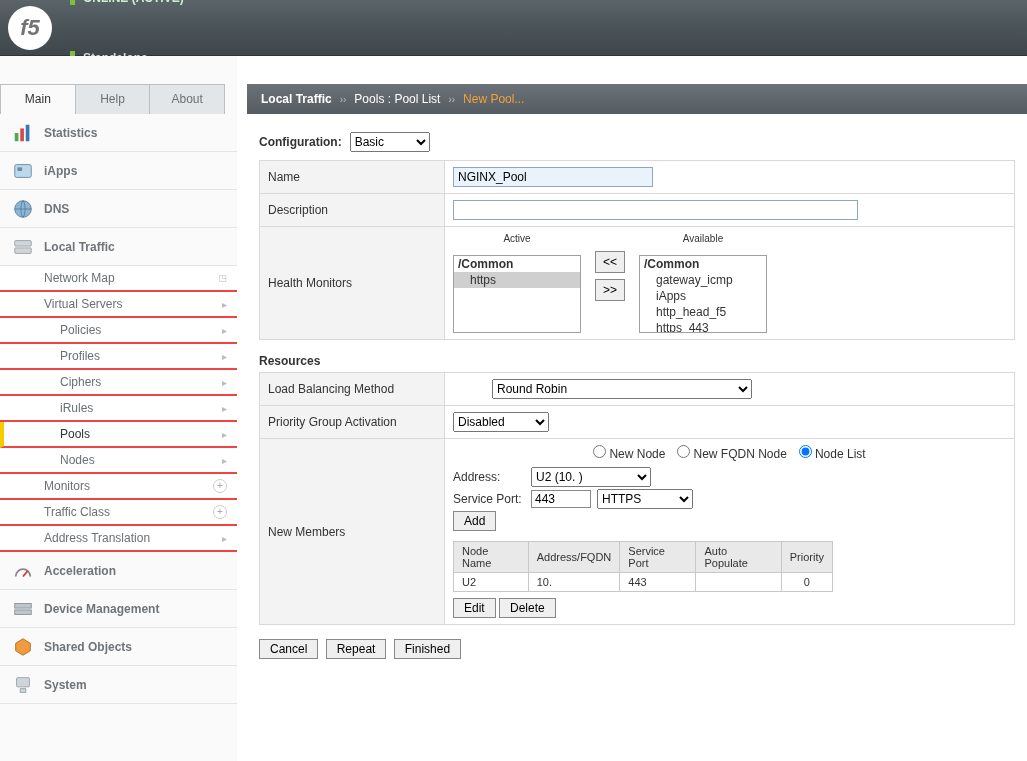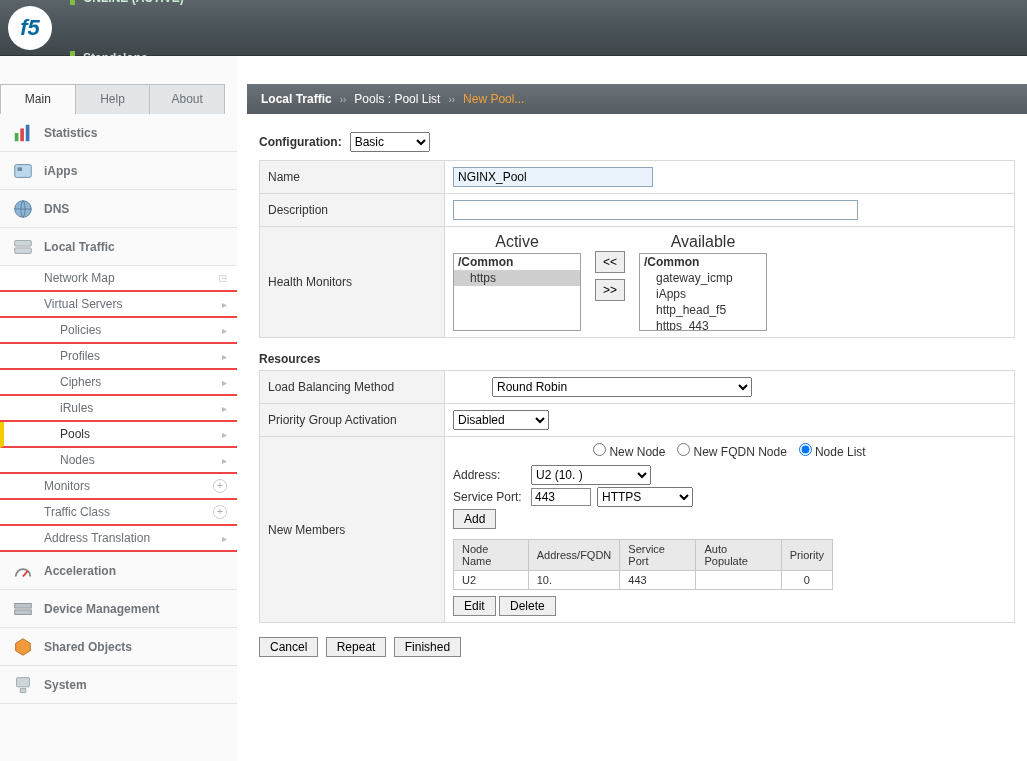--- a/index.html
+++ b/index.html
@@ -1,21 +1,21 @@
 <!DOCTYPE html>
 <html><head>
 <meta charset="utf-8">
 <style>
 * { box-sizing: border-box; margin: 0; padding: 0; font-family: Arial, Helvetica, sans-serif; font-size: 12px; }
 body { background: #fff; color: #333; }
 
 
 .header { background: linear-gradient(#5b6469, #4a5358 50%, #3f474b); height: 56px; display: flex; align-items: center; padding-left: 8px; border-bottom: 1px solid #2d3336; }
 .logo { width: 44px; height: 44px; background: #fff; border-radius: 50%; display:flex; align-items:center; justify-content:center; margin-right: 18px; }
-.logo-inner { color:#0369a1; font-weight:bold; font-size:22px; font-style:italic; }
+.logo-inner { color:#737373; font-weight:bold; font-size:22px; font-style:italic; }
 .status-col { display:flex; flex-direction:column; justify-content:center;gap:44px; }
 .status-line { display:flex; align-items:center; color:#cdeed2; font-weight:bold; font-size:11px; margin:1px 0; }
 .status-bar { width:5px; height:14px; background:#7fbe3f; margin-right:8px; }
 .status-line.sub { color:#d7dbdd; font-weight:bold; }
 
 
 .main-wrap { display:flex; }
 .sidebar { width:237px; flex:0 0 237px; background:#fafafa; min-height:705px; }
 .content-area { flex:1; background:#fff; padding:0; }
 
@@ -54,21 +54,21 @@
 .prop-table td.label { width:185px; background:#f3f3f3; }
 .prop-table td.val { background:#fff; }
 .prop-table td.val input[type=text]{ padding:2px 4px; border:1px solid #8ea7bf; }
 .name-input { width:200px; background:#eaf3fb; }
 
 .section-title { font-weight:bold; margin:6px 0 4px 0;}
 
 
 .dual { display:flex; align-items:flex-start; }
 .dual-col { display:flex; flex-direction:column; align-items:center; margin-right:14px;}
-.dual-col .head{ font-size:16px; margin-bottom:2px;}
+.dual-col .head{ font-size:10px; margin-bottom:11px;}
 .listbox { width:128px; height:78px; border:1px solid #a0a0a0; overflow-y:scroll; background:#fff; font-size:11px;}
 .listbox .grp{ font-weight:bold; padding:1px 4px;}
 .listbox .opt{ padding:1px 4px 1px 16px; cursor:pointer;}
 .listbox .opt.sel{ background:#cfcfcf;}
 .mover { display:flex; flex-direction:column; justify-content:flex-start; margin-top:18px; margin-right:14px;}
 .mover button{ width:30px; height:22px; margin-bottom:6px; border:1px solid #888; background:#efefef; cursor:pointer;}
 
 
 select.wide { width:260px; height:20px;margin-left:39px;}
 select.small{ width:96px; height:20px;}

